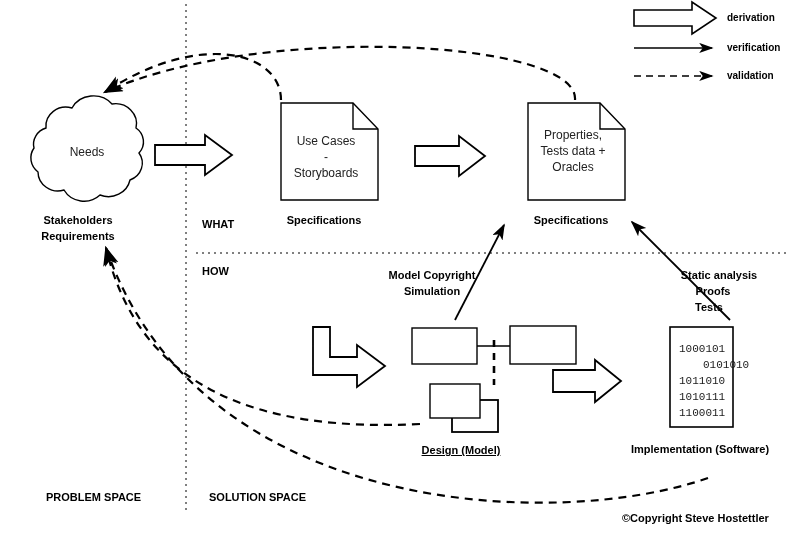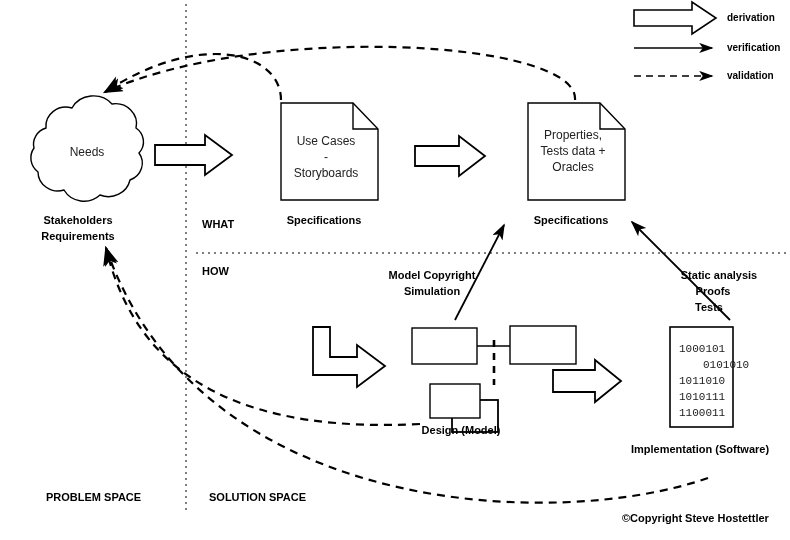--- a/index.html
+++ b/index.html
@@ -152,21 +152,21 @@
   <div class="lbl lbl-zone" style="left:29px; top:491px;padding-left:17px;">PROBLEM SPACE</div>
   <div class="lbl lbl-zone" style="left:209px; top:491px;">SOLUTION SPACE</div>
 
   <div class="lbl lbl-bold ctr" style="left:432px; top:269px; width:130px;">Model Copyright</div>
   <div class="lbl lbl-bold ctr" style="left:432px; top:285px; width:130px;">Simulation</div>
 
   <div class="lbl lbl-bold ctr" style="left:719px; top:269px; width:130px;">Static analysis</div>
   <div class="lbl lbl-bold ctr" style="left:713px; top:285px; width:130px;">Proofs</div>
   <div class="lbl lbl-bold ctr" style="left:709px; top:301px; width:130px;">Tests</div>
 
-  <div class="lbl lbl-bold ctr" style="left:461px; top:424px; width:180px;">Design (Model)</div>
+  <div class="lbl lbl-bold ctr" style="left:461px; top:444px; width:180px;text-decoration:underline;">Design (Model)</div>
 
   <div class="lbl lbl-mono" style="left:679px; top:342px;">1000101</div>
   <div class="lbl lbl-mono" style="left:679px; top:358px;margin-left:24px;">0101010</div>
   <div class="lbl lbl-mono" style="left:679px; top:374px;">1011010</div>
   <div class="lbl lbl-mono" style="left:679px; top:390px;">1010111</div>
   <div class="lbl lbl-mono" style="left:679px; top:406px;">1100011</div>
 
   <div class="lbl lbl-bold ctr" style="left:700px; top:443px; width:220px;">Implementation (Software)</div>
 
   <div class="lbl lbl-bold" style="left:622px; top:512px; text-align:left;">©Copyright Steve Hostettler</div>

